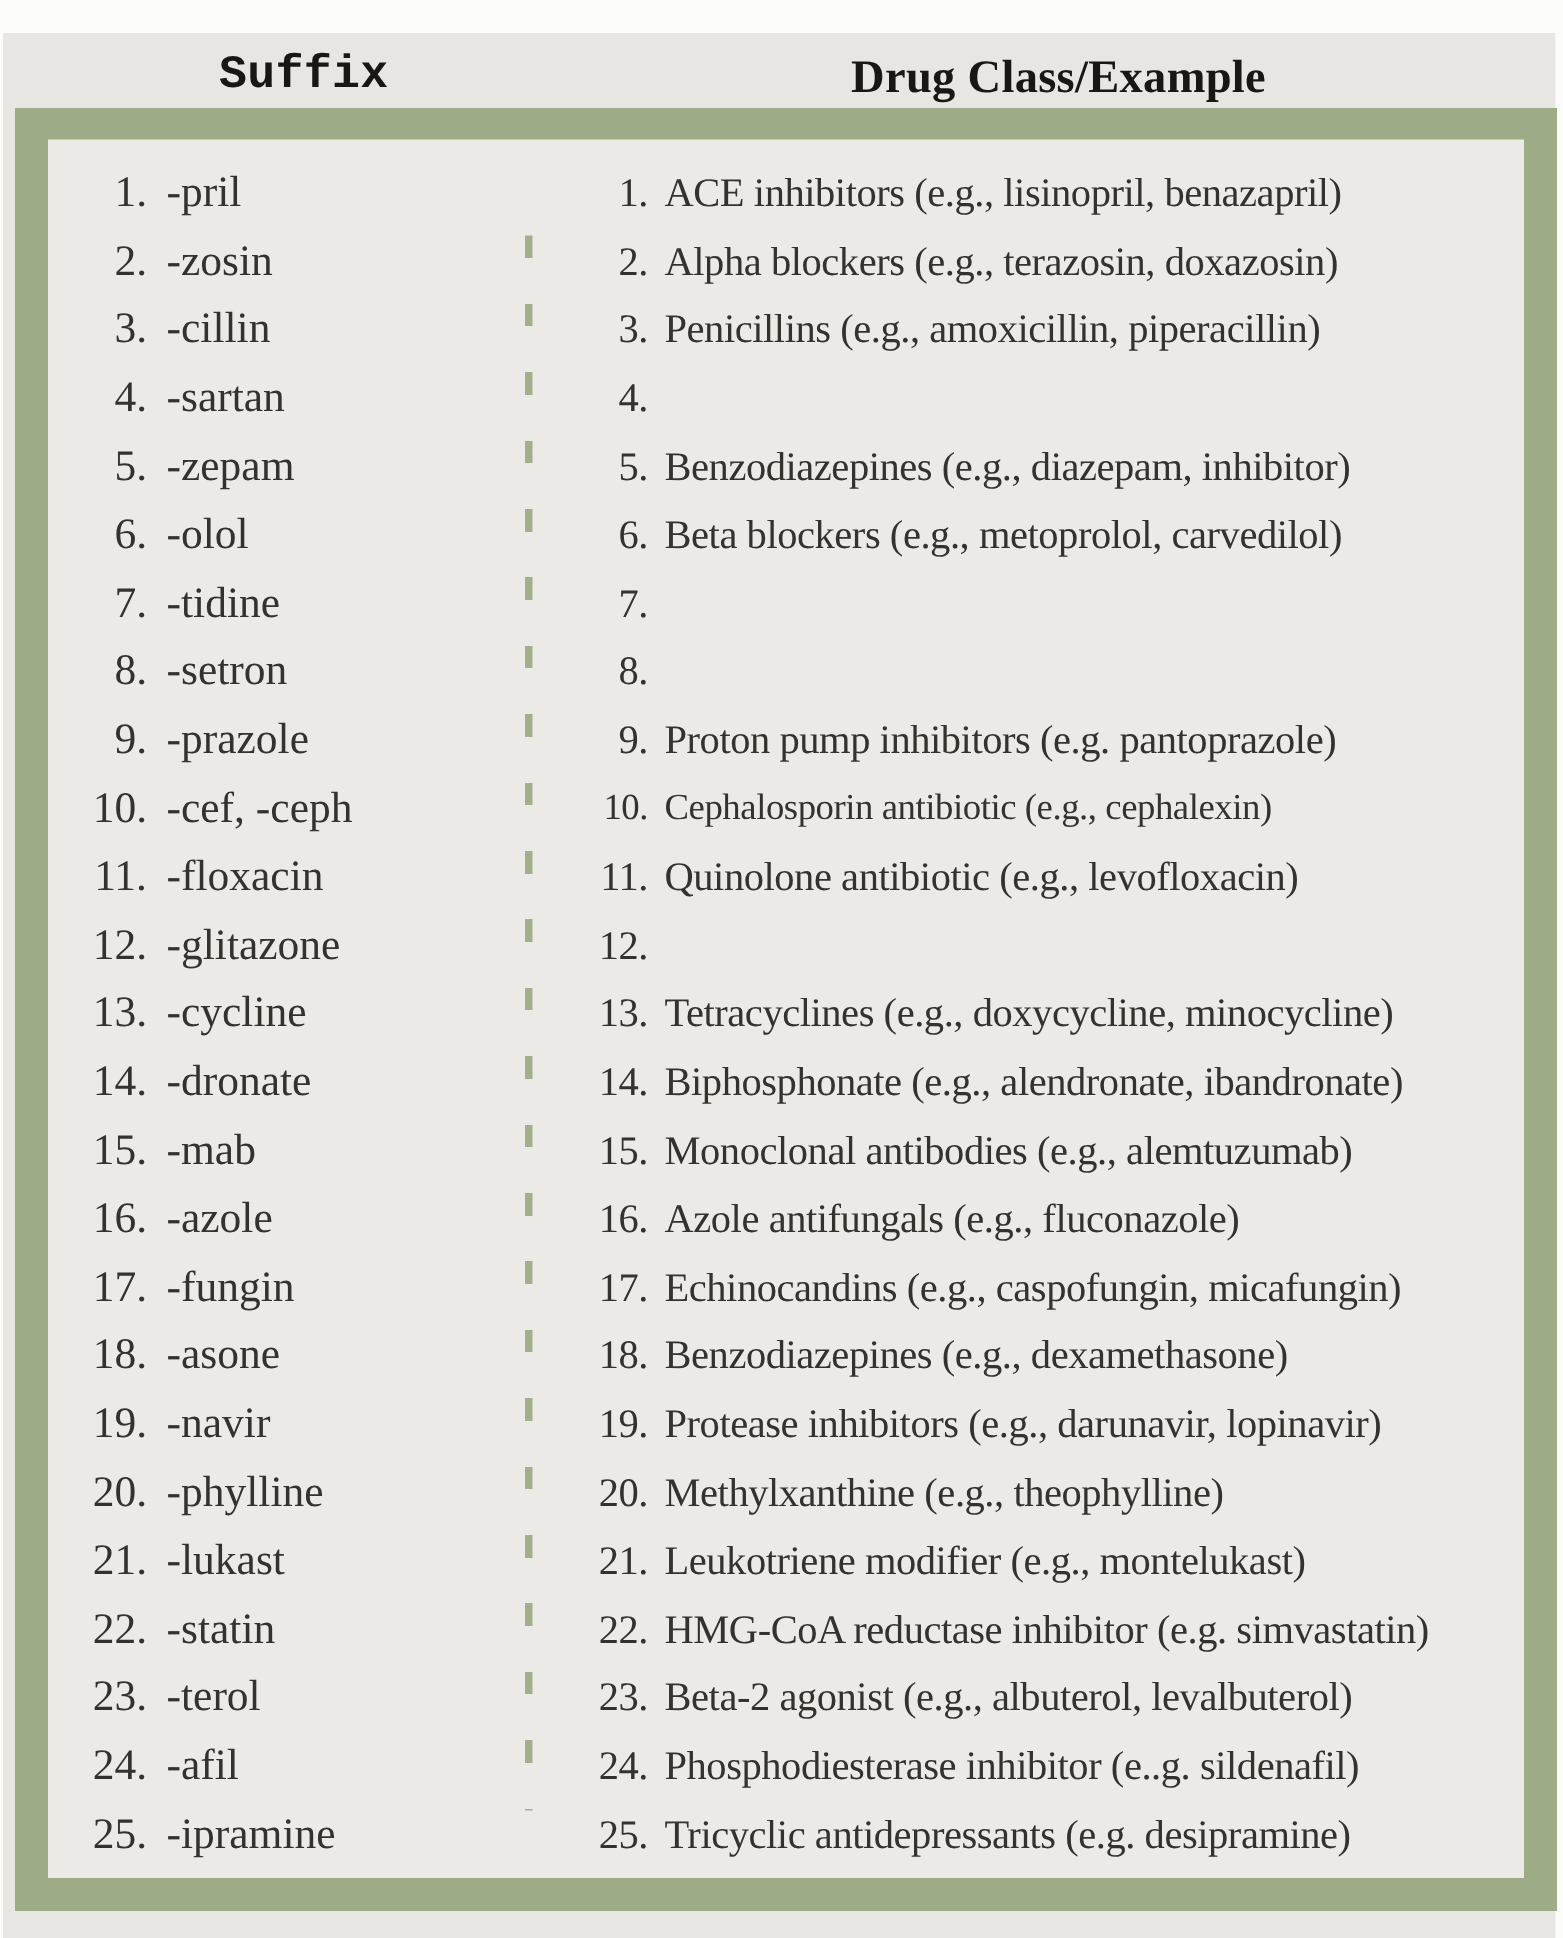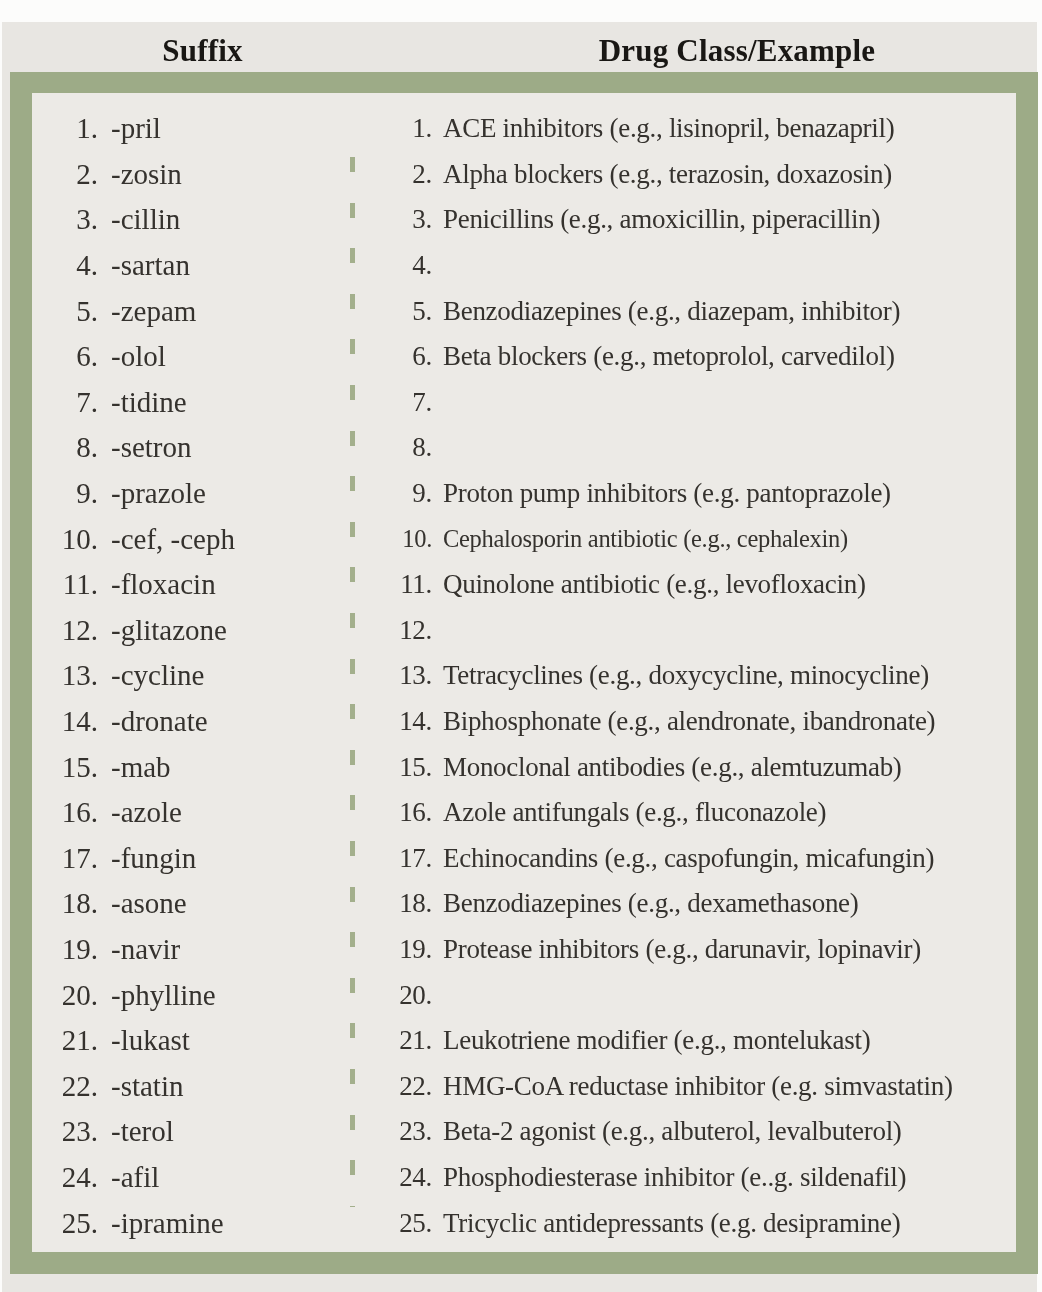--- a/index.html
+++ b/index.html
@@ -19,22 +19,22 @@
   .col-header {
     position: absolute;
     top: 33px;
     font-weight: bold;
     font-size: 31px;
     color: #191714;
     text-align: center;
     letter-spacing: 0.2px;
     white-space: nowrap;
   }
-  .col-header.suffix-h { left: 100px; width: 205px; }
-  .col-header.class-h  { left: 583px; width: 308px; }
+  .col-header.suffix-h { left: 100px; width: 205px; font-family: Liberation Mono, monospace; }
+  .col-header.class-h  { left: 536px; width: 308px; text-align: right; }
   .frame {
     position: absolute;
     left: 10px; top: 72px;
     width: 1028px; height: 1202px;
     background: #9dab87;
     overflow: hidden;
   }
   .content {
     position: absolute;
     left: 22px; top: 21px; right: 22px; bottom: 22px;
@@ -308,20 +308,21 @@
     </div>
   </div>
 
   <div class="row">
     <div class="cell-left">
       <span class="num">20.</span>
       <span class="suffix">-phylline</span>
     </div>
     <div class="cell-right">
       <span class="num">20.</span>
+      <span class="classtext">Methylxanthine (e.g., theophylline)</span>
     </div>
   </div>
 
   <div class="row">
     <div class="cell-left">
       <span class="num">21.</span>
       <span class="suffix">-lukast</span>
     </div>
     <div class="cell-right">
       <span class="num">21.</span>

